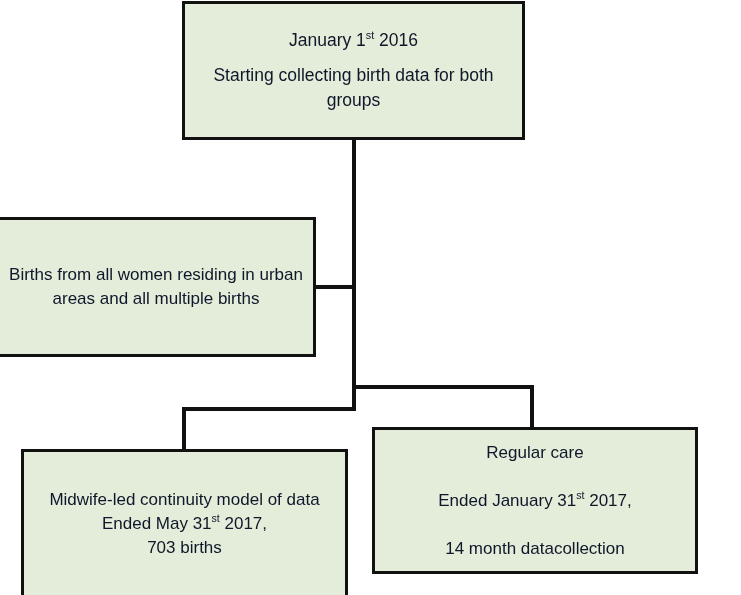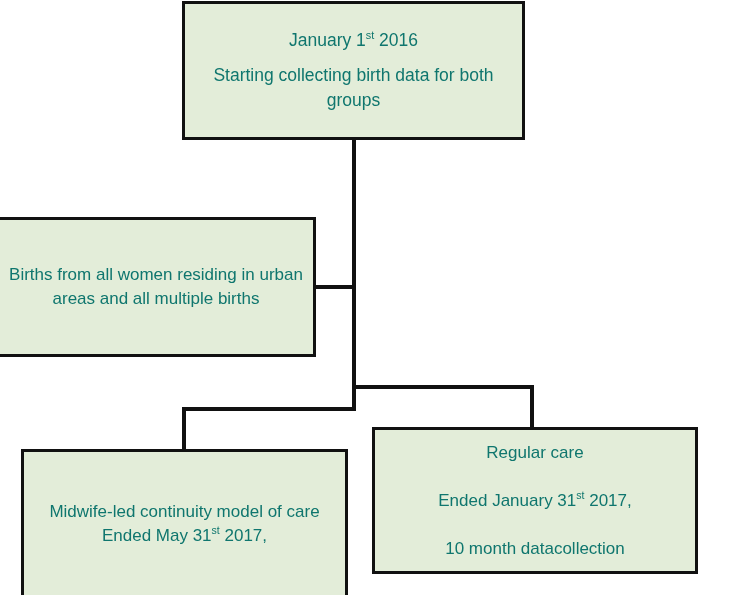--- a/index.html
+++ b/index.html
@@ -7,21 +7,21 @@
     padding: 0;
     background: #ffffff;
   }
   #canvas {
     position: relative;
     width: 741px;
     height: 595px;
     background: #ffffff;
     overflow: hidden;
     font-family: "Liberation Sans", sans-serif;
-    color: #0f766e;
+    color: #0f172a;
   }
   .node {
     position: absolute;
     box-sizing: border-box;
     background: #e3edd9;
     border: 3px solid #111111;
     display: flex;
     flex-direction: column;
     align-items: center;
     justify-content: center;
@@ -121,23 +121,24 @@
   <div class="node" id="node-start">
     <span class="line"><span>January 1</span><sup>st</sup><span> 2016</span></span>
     <span class="line wrap">Starting collecting birth data for both groups</span>
   </div>
 
   <div class="node" id="node-excluded">
     <span class="line wrap">Births from all women residing in urban areas and all multiple births</span>
   </div>
 
   <div class="node" id="node-midwife">
-    <span class="line">Midwife-led continuity model of care</span>
+    <span class="line">Midwife-led continuity model of data</span>
     <span class="line"><span>Ended May 31</span><sup>st</sup><span> 2017,</span></span>
+    <span class="line">703 births</span>
   </div>
 
   <div class="node" id="node-regular">
     <span class="line">Regular care</span>
     <span class="line"><span>Ended January 31</span><sup>st</sup><span> 2017,</span></span>
-    <span class="line">10 month datacollection</span>
+    <span class="line">14 month datacollection</span>
   </div>
 
 </div>
 
 </body></html>

